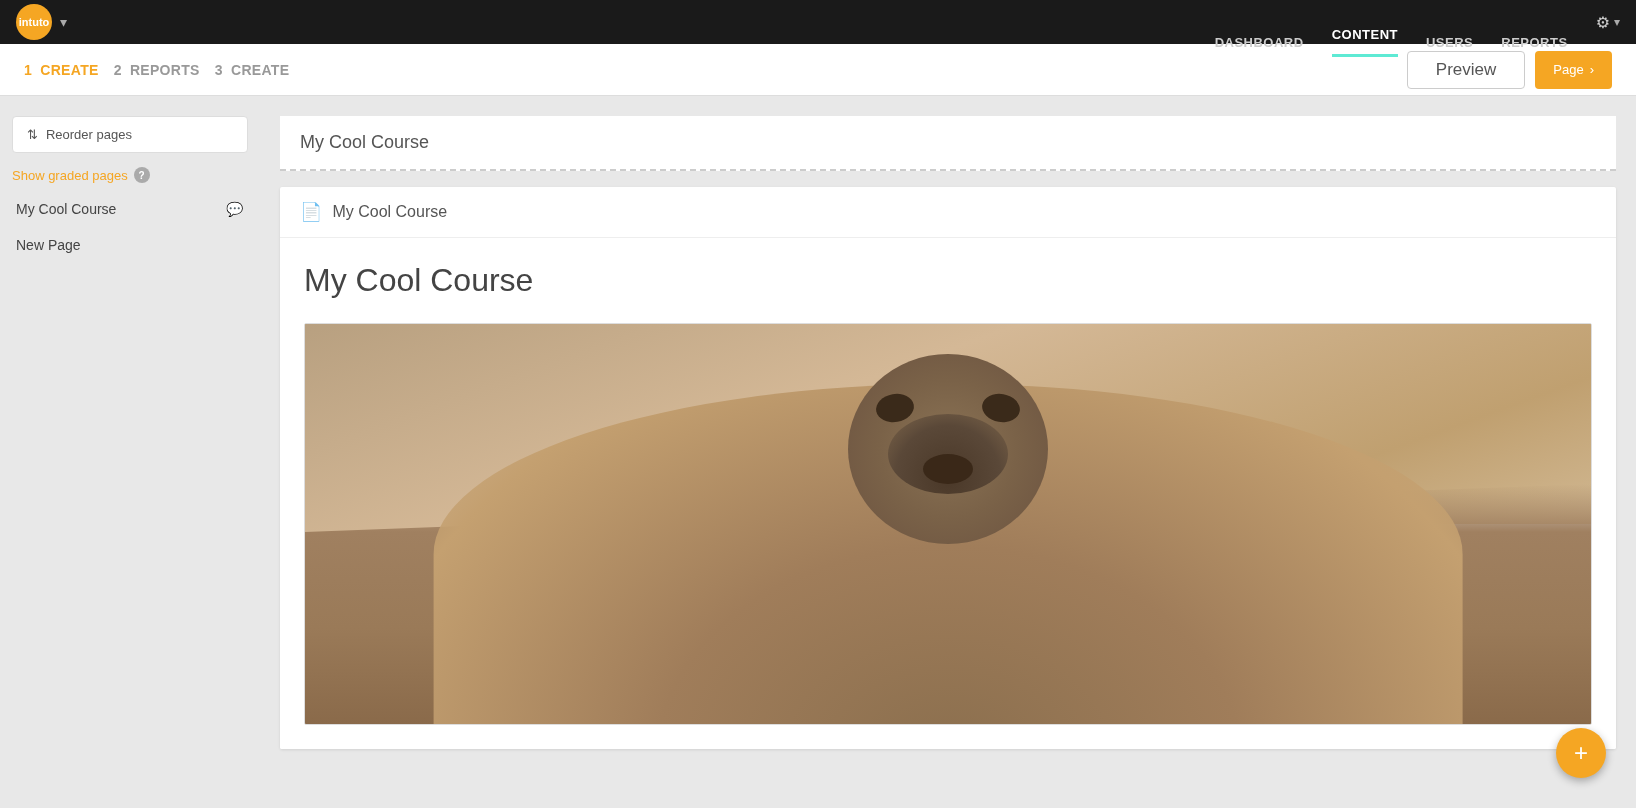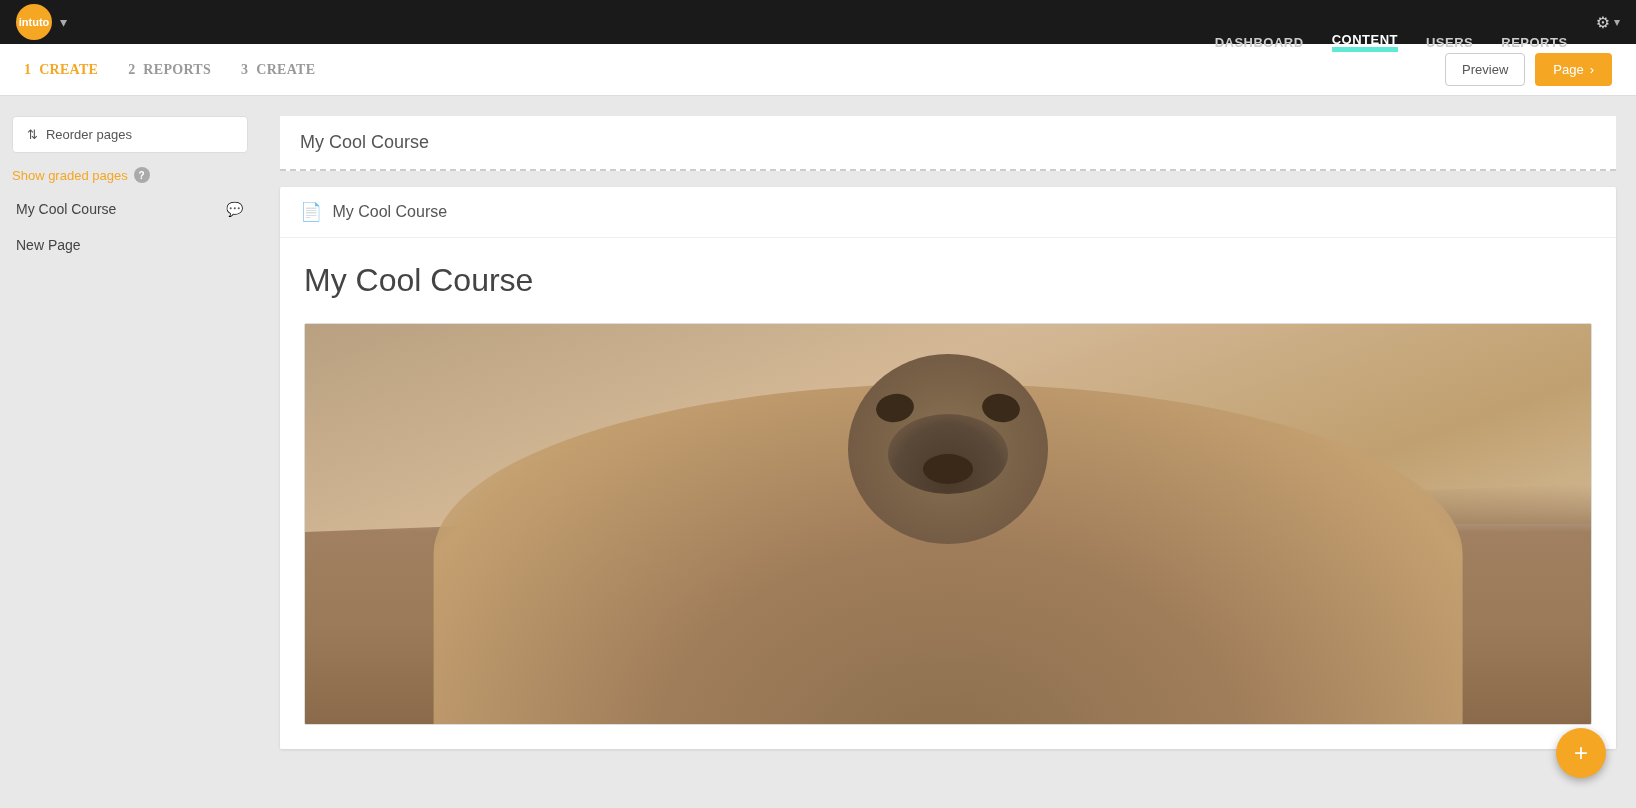--- a/index.html
+++ b/index.html
@@ -24,43 +24,43 @@
     .dropdown-arrow {
       color: #aaa; font-size: 14px; cursor: pointer;
     }
     .top-nav-right { display: flex; align-items: center; gap: 28px; }
     .nav-link {
       color: #ccc; font-size: 13px; font-weight: 600; letter-spacing: 0.5px;
       text-transform: uppercase; cursor: pointer; text-decoration: none; margin-top: 40px;
     }
     .nav-link.active {
       color: white;
-      border-bottom: 5px solid #5eead4;
-      padding-bottom: 0;
+      border-bottom: 3px solid #5eead4;
+      padding-bottom: 12px;
     }
     .settings-icon { color: #ccc; font-size: 16px; cursor: pointer; display: flex; align-items: center; gap: 4px; }
 
     
     .step-bar {
       background: white;
       height: 52px;
       display: flex;
       align-items: center;
       padding: 0 24px;
       justify-content: space-between;
       border-bottom: 1px solid #ddd;
     }
-    .steps { display: flex; align-items: center; gap: 30px; font-family: Liberation Serif, serif; }
+    .steps { display: flex; align-items: center; gap: 15px; }
     .step { font-size: 14px; font-weight: 600; color: #999; letter-spacing: 0.3px; cursor: pointer; }
     .step.active { color: #f5a623; }
     .step-number { margin-right: 4px; }
     .step-actions { display: flex; gap: 10px; }
     .btn-preview {
-      padding: 8px 16px; border: 1px solid #ccc; background: white;
-      color: #555; font-size: 13px; border-radius: 4px; cursor: pointer;
+      padding: 8px 28px; border: 1px solid #ccc; background: white;
+      color: #555; font-size: 17px; border-radius: 4px; cursor: pointer;
     }
     .btn-next {
       padding: 8px 18px; background: #f5a623; color: white;
       font-size: 13px; border-radius: 4px; cursor: pointer; border: none;
       display: flex; align-items: center; gap: 6px;
     }
 
     
     .main-layout {
       display: flex;

